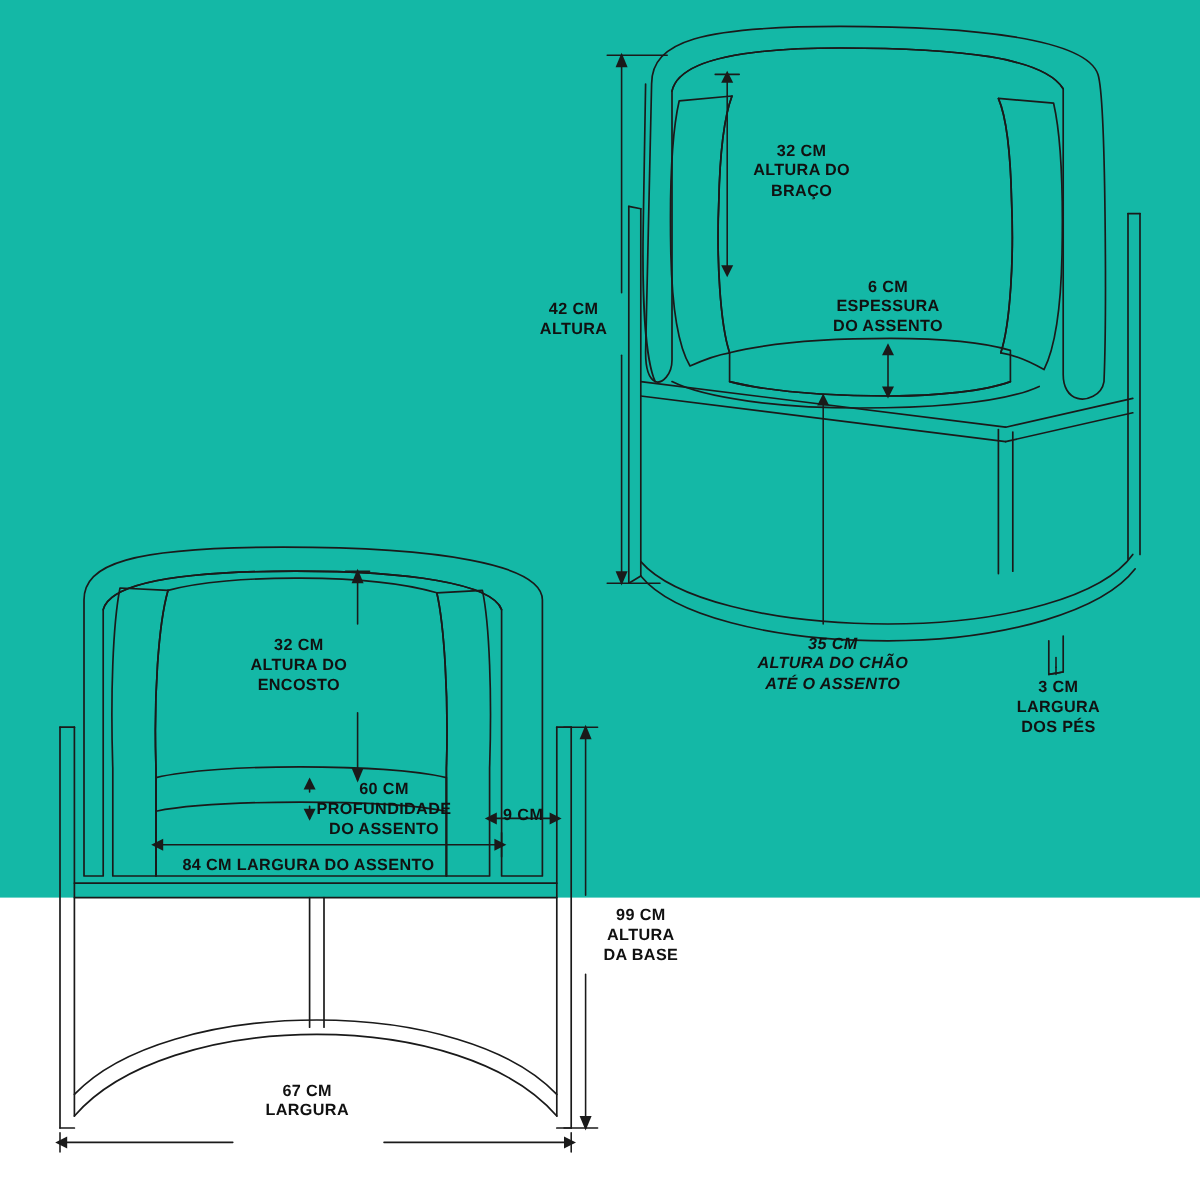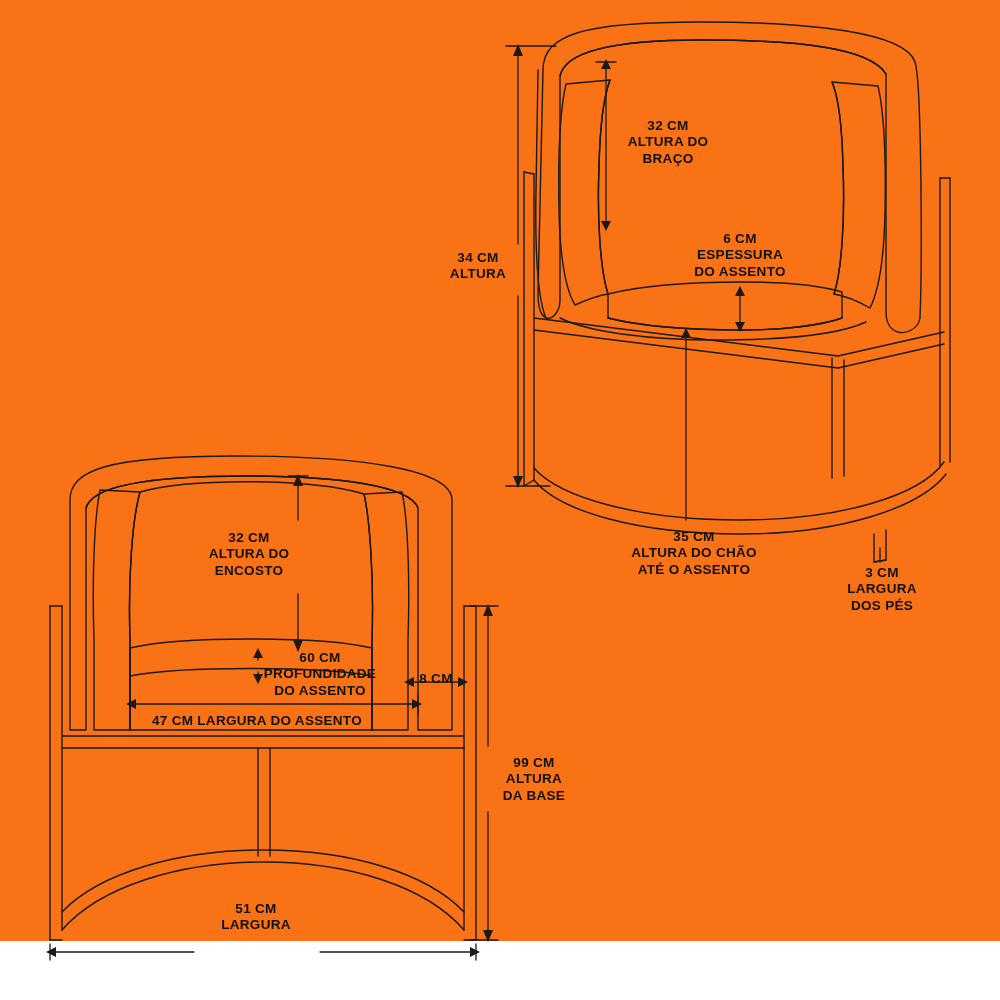--- a/index.html
+++ b/index.html
@@ -10,22 +10,22 @@
   body {
     width: 1000px;
     height: 1000px;
     font-family: "Liberation Sans", sans-serif;
     color: #1a1a1a;
     overflow: hidden;
   }
   #stage {
     position: relative;
     width: 1000px;
-    height: 941px;
-    background: #f97316;
+    height: 748px;
+    background: #14b8a6;
   }
   svg.diagram {
     position: absolute;
     left: 0;
     top: 0;
     width: 1000px;
     height: 1000px;
   }
   .lbl {
     position: absolute;
@@ -213,43 +213,43 @@
   </svg>
 
   <div class="lbl lbl-center" style="left:668px; top:118px;">32 CM
 ALTURA DO
 BRAÇO</div>
 
   <div class="lbl lbl-center" style="left:740px; top:231px;">6 CM
 ESPESSURA
 DO ASSENTO</div>
 
-  <div class="lbl lbl-center" style="left:478px; top:250px;">34 CM
+  <div class="lbl lbl-center" style="left:478px; top:250px;">42 CM
 ALTURA</div>
 
-  <div class="lbl lbl-center" style="left:694px; top:529px;">35 CM
+  <div class="lbl lbl-center" style="left:694px; top:529px;font-style:italic;">35 CM
 ALTURA DO CHÃO
 ATÉ O ASSENTO</div>
 
   <div class="lbl lbl-center" style="left:882px; top:565px;">3 CM
 LARGURA
 DOS PÉS</div>
 
   <div class="lbl lbl-center" style="left:249px; top:530px;">32 CM
 ALTURA DO
 ENCOSTO</div>
 
   <div class="lbl lbl-center" style="left:320px; top:650px;">60 CM
 PROFUNDIDADE
 DO ASSENTO</div>
 
-  <div class="lbl lbl-center" style="left:436px; top:671px;">8 CM</div>
-
-  <div class="lbl lbl-center" style="left:257px; top:713px;">47 CM LARGURA DO ASSENTO</div>
+  <div class="lbl lbl-center" style="left:436px; top:671px;">9 CM</div>
+
+  <div class="lbl lbl-center" style="left:257px; top:713px;">84 CM LARGURA DO ASSENTO</div>
 
   <div class="lbl lbl-center" style="left:534px; top:755px;">99 CM
 ALTURA
 DA BASE</div>
 
-  <div class="lbl lbl-center" style="left:256px; top:901px;">51 CM
+  <div class="lbl lbl-center" style="left:256px; top:901px;">67 CM
 LARGURA</div>
 
 </div>
 
 </body></html>

